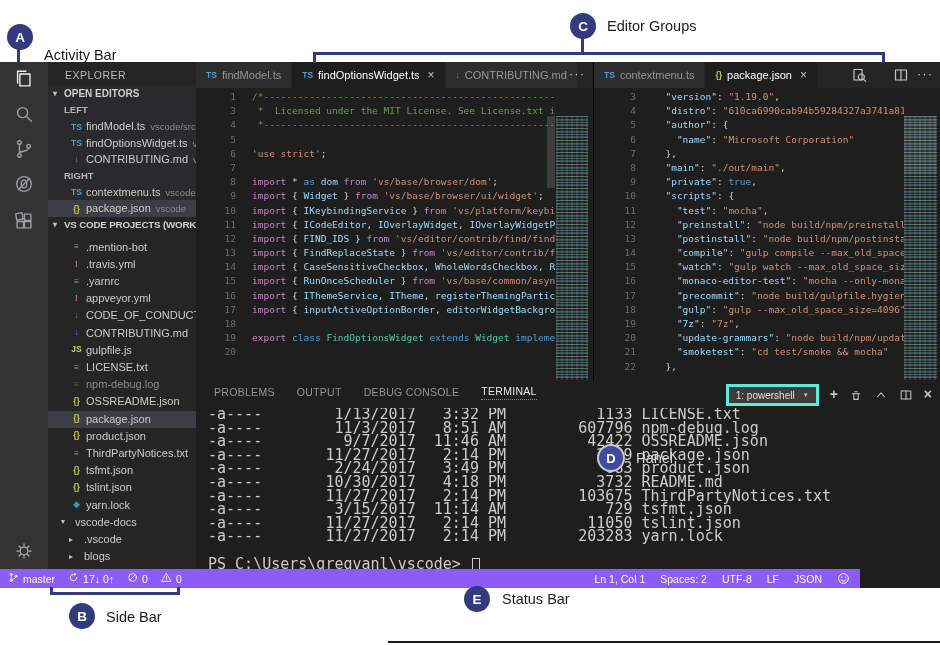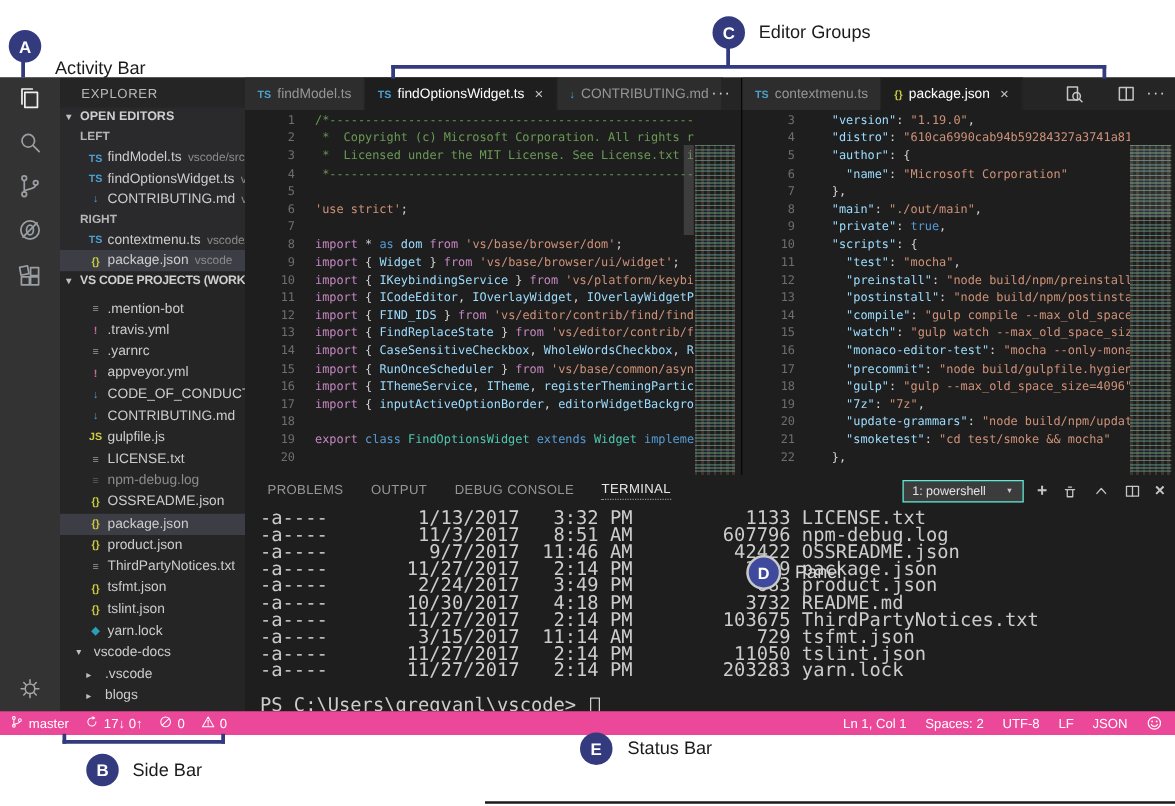--- a/index.html
+++ b/index.html
@@ -65,30 +65,30 @@
   .slider{position:absolute;background:rgba(121,121,121,.35);}
   .sl-l{left:351px;top:28px;width:8px;height:72px;}
   .sl-r{left:310px;top:28px;width:33px;height:58px;background:rgba(255,255,255,.08);}
 
   
   .panel{position:absolute;left:196px;top:318px;width:744px;height:189px;background:#1e1e1e;}
   .ptabs{height:24px;display:flex;align-items:center;font-size:10.5px;color:#969696;padding-left:18px;gap:22px;position:relative;}
   .ptab{cursor:pointer;letter-spacing:.3px;}
   .ptab.active{color:#e8e8e8;border-bottom:1px dotted #8a8a8a;padding-bottom:2px;}
   .pright{position:absolute;right:8px;top:4px;display:flex;align-items:center;gap:11px;color:#c5c5c5;}
-  .pdrop{border:1px solid #5eead4;background:#3c3c3c;color:#e2e2e2;font-size:10px;padding:1px 7px;display:flex;gap:16px;align-items:center;height:14px;cursor:pointer;}
+  .pdrop{border:3px solid #5eead4;background:#3c3c3c;color:#e2e2e2;font-size:10px;padding:1px 7px;display:flex;gap:8px;align-items:center;height:14px;cursor:pointer;}
   .pdrop .caret{font-size:6px;color:#cccccc;}
   .pic{width:14px;height:14px;cursor:pointer;}
   .pic svg{width:100%;height:100%;}
   .pic.txt{font-size:14px;line-height:13px;width:auto;font-weight:bold;}
   .term{position:absolute;left:12px;top:28px;right:4px;bottom:0;font-family:"DejaVu Sans Mono",monospace;font-size:15px;line-height:13.6px;color:#cccccc;white-space:pre;overflow:hidden;}
   .cursor{display:inline-block;width:6px;height:11px;border:1px solid #cccccc;vertical-align:-2px;margin-left:2px;}
 
   
-  .status{position:absolute;left:0;top:507px;width:940px;height:19px;background:#ec4899;color:#ffffff;font-size:10.5px;display:flex;align-items:center;}
+  .status{position:absolute;left:0;top:507px;width:860px;height:19px;background:#8b5cf6;color:#ffffff;font-size:10.5px;display:flex;align-items:center;}
   .st-left{display:flex;gap:13px;padding-left:8px;align-items:center;}
   .st-item{display:flex;align-items:center;gap:4px;cursor:pointer;}
   .st-item svg{width:11px;height:11px;}
   .st-right{margin-left:auto;display:flex;gap:15px;padding-right:10px;align-items:flex-end;}
   .st-right span{cursor:pointer;}
   .st-smile{width:13px;height:13px;cursor:pointer;}
   .st-smile svg{width:100%;height:100%;}
 
   
   .ann-circle{position:absolute;width:26px;height:26px;border-radius:50%;background:#333a7e;color:#fff;font-weight:bold;font-size:13.5px;display:flex;align-items:center;justify-content:center;z-index:30;}
@@ -222,21 +222,20 @@
           </div>
           <div class="tab">
             <span class="fi" style="color: rgb(77, 159, 206);">↓</span>
             <span class="tlabel">CONTRIBUTING.md</span>
           </div>
           <span class="tab-more">···</span>
         </div>
       <div class="ed">
         <div class="code-clip" id="code-l">
             <div class="cl"><span class="ln">1</span><span><span class="tk-cm">/*---------------------------------------------------------------</span></span></div>
-            <div class="cl"><span class="ln">2</span><span><span class="tk-cm"> *  Copyright (c) Microsoft Corporation. All rights r</span></span></div>
             <div class="cl"><span class="ln">3</span><span><span class="tk-cm"> *  Licensed under the MIT License. See License.txt i</span></span></div>
             <div class="cl"><span class="ln">4</span><span><span class="tk-cm"> *-------------------------------------------------------------*/</span></span></div>
             <div class="cl"><span class="ln">5</span><span>&nbsp;</span></div>
             <div class="cl"><span class="ln">6</span><span><span class="tk-st">'use strict'</span><span class="tk-pn">;</span></span></div>
             <div class="cl"><span class="ln">7</span><span>&nbsp;</span></div>
             <div class="cl"><span class="ln">8</span><span><span class="tk-kw">import</span><span class="tk-pn"> * </span><span class="tk-kb">as</span><span class="tk-pn"> </span><span class="tk-vr">dom</span><span class="tk-pn"> </span><span class="tk-kw">from</span><span class="tk-pn"> </span><span class="tk-st">'vs/base/browser/dom'</span><span class="tk-pn">;</span></span></div>
             <div class="cl"><span class="ln">9</span><span><span class="tk-kw">import</span><span class="tk-pn"> { </span><span class="tk-vr">Widget</span><span class="tk-pn"> } </span><span class="tk-kw">from</span><span class="tk-pn"> </span><span class="tk-st">'vs/base/browser/ui/widget'</span><span class="tk-pn">;</span></span></div>
             <div class="cl"><span class="ln">10</span><span><span class="tk-kw">import</span><span class="tk-pn"> { </span><span class="tk-vr">IKeybindingService</span><span class="tk-pn"> } </span><span class="tk-kw">from</span><span class="tk-pn"> </span><span class="tk-st">'vs/platform/keybi</span></span></div>
             <div class="cl"><span class="ln">11</span><span><span class="tk-kw">import</span><span class="tk-pn"> { </span><span class="tk-vr">ICodeEditor</span><span class="tk-pn">, </span><span class="tk-vr">IOverlayWidget</span><span class="tk-pn">, </span><span class="tk-vr">IOverlayWidgetP</span></span></div>
             <div class="cl"><span class="ln">12</span><span><span class="tk-kw">import</span><span class="tk-pn"> { </span><span class="tk-vr">FIND_IDS</span><span class="tk-pn"> } </span><span class="tk-kw">from</span><span class="tk-pn"> </span><span class="tk-st">'vs/editor/contrib/find/find</span></span></div>

